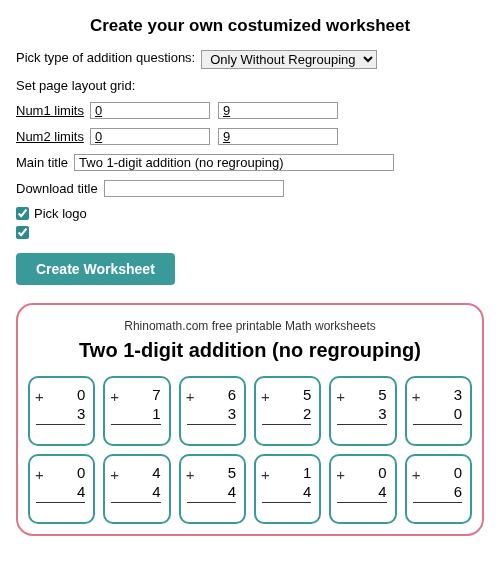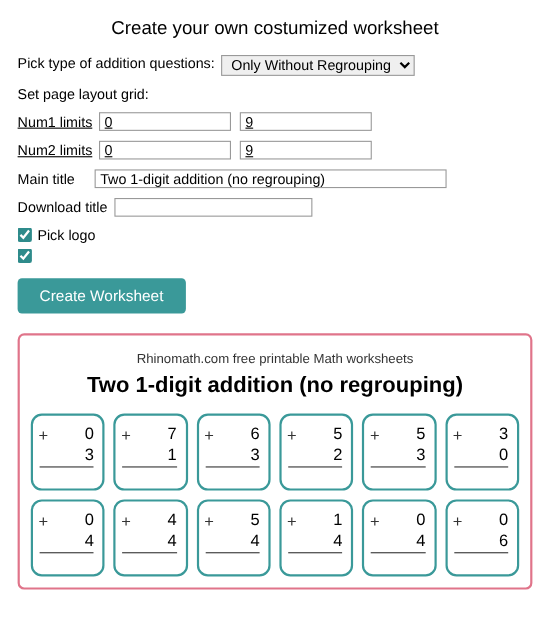--- a/index.html
+++ b/index.html
@@ -6,21 +6,21 @@
     body {
       font-family: Arial, sans-serif;
       font-size: 13px;
       background: #fff;
       width: 500px;
       min-height: 577px;
       padding: 16px;
     }
     h1 {
       font-size: 17px;
-      font-weight: normal;
+      font-weight: bold;
       margin-bottom: 14px;
       text-align: center;
     }
     .form-row {
       display: flex;
       align-items: flex-start;
       margin-bottom: 9px;
       flex-wrap: wrap;
     }
     .form-label {
@@ -34,44 +34,44 @@
     }
     .limits-row {
       display: flex;
       align-items: center;
       margin-bottom: 9px;
       text-decoration: underline;
     }
     .limits-row .form-label { margin-right: 6px; }
     .limits-row input { width: 120px; margin-right: 8px; }
     .title-row { margin-bottom: 9px; display: flex; align-items: center; }
-    .title-row .form-label { margin-right: 18px; white-space: nowrap; }
+    .title-row .form-label { margin-right: 6px; white-space: nowrap; }
     .title-row input { width: 320px; }
     .secondary-row { margin-bottom: 9px; display: flex; align-items: center; }
     .secondary-row .form-label { margin-right: 6px; white-space: nowrap; }
     .secondary-row input { width: 180px; }
     .checkbox-row { display: flex; align-items: center; margin-bottom: 5px; }
     .checkbox-row input[type="checkbox"] { margin-right: 5px; accent-color: #2e8b8b; }
     .btn-row { display: flex; gap: 10px; margin-top: 14px; margin-bottom: 18px; }
     .btn {
       padding: 8px 20px;
       font-size: 14px;
-      font-weight: normal;
+      font-weight: bold;
       color: #fff;
       background-color: #3a9999;
       border: none;
       border-radius: 4px;
       cursor: pointer;
     }
 
     
     .worksheet-preview {
       border: 2px solid #e05; 
       border-color: #e0748a;
-      border-radius: 6px;
+      border-radius: 17px;
       padding: 14px 10px 10px;
     }
     .ws-tagline {
       text-align: center;
       font-size: 12px;
       color: #333;
       margin-bottom: 6px;
     }
     .ws-title {
       text-align: center;

